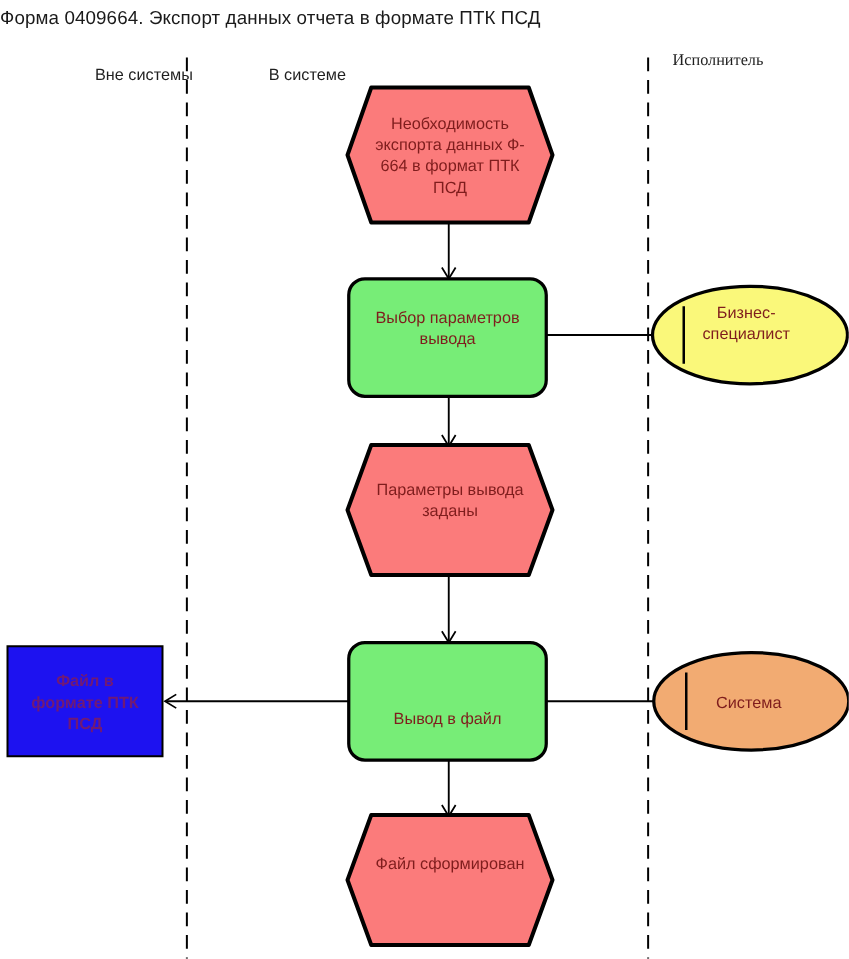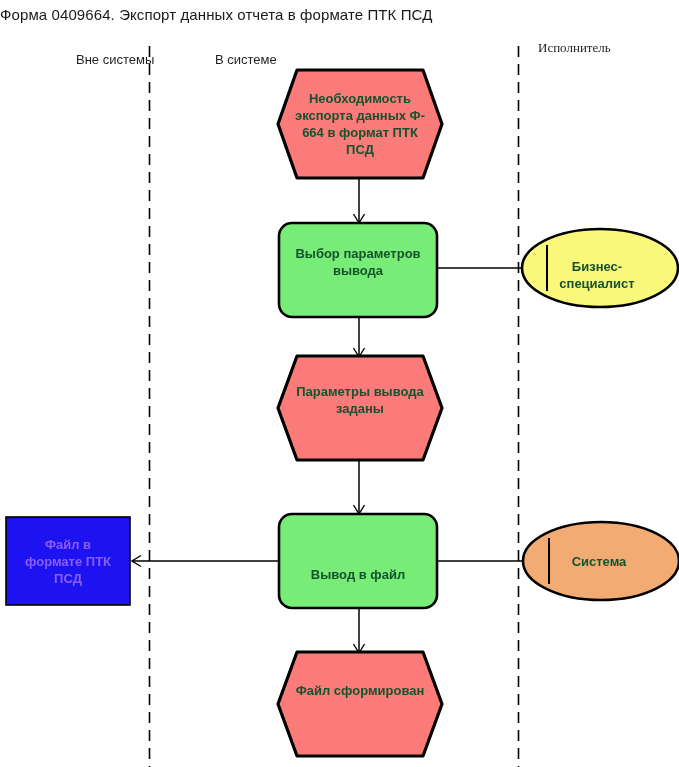--- a/index.html
+++ b/index.html
@@ -45,41 +45,40 @@
   .lane-label.outside { left: 40px;  top: 52px; margin-left: 36px; }
   .lane-label.insys   { left: 167px; top: 52px; margin-left: 48px; }
   .lane-label.actor   { left: 538px; top: 40px; font-family: Liberation Serif, serif; }
 
   
   .shape-text {
     position: absolute;
     text-align: center;
     font-size: 13px;
     line-height: 17px;
-    color: #14532d;
+    color: #7f1d1d;
     pointer-events: none;
     white-space: pre-line;
     display: flex;
     align-items: center;
     justify-content: center;
-    font-weight: bold;
   }
   .shape-text.white-bold {
-    color: #8b5cf6;
+    color: #701a75;
     font-weight: bold;
   }
 
   
   .t-start     { left: 278px; top: 70px;  width: 164px; height: 108px; }
   .t-params    { left: 279px; top: 223px; width: 158px; height: 78px;  }
   .t-paramset  { left: 278px; top: 356px; width: 164px; height: 88px; }
   .t-output    { left: 279px; top: 514px; width: 158px; height: 120px;  }
   .t-file      { left: 278px; top: 652px; width: 164px; height: 76px; }
   .t-bluebox   { left: 6px;   top: 517px; width: 124px; height: 88px;  }
-  .t-yellow    { left: 538px; top: 245px; width: 118px; height: 60px;  }
+  .t-yellow    { left: 538px; top: 228px; width: 118px; height: 60px;  }
   .t-orange    { left: 540px; top: 531px; width: 118px; height: 60px;  }
 </style>
 </head>
 <body>
 
 <svg id="canvas" viewBox="0 0 679 767" xmlns="http://www.w3.org/2000/svg">
 
   <line x1="149.5" y1="46" x2="149.5" y2="767" stroke="#000000" stroke-width="1.6" stroke-dasharray="11 7"></line>
   <line x1="518.5" y1="46" x2="518.5" y2="767" stroke="#000000" stroke-width="1.6" stroke-dasharray="11 7"></line>
 

